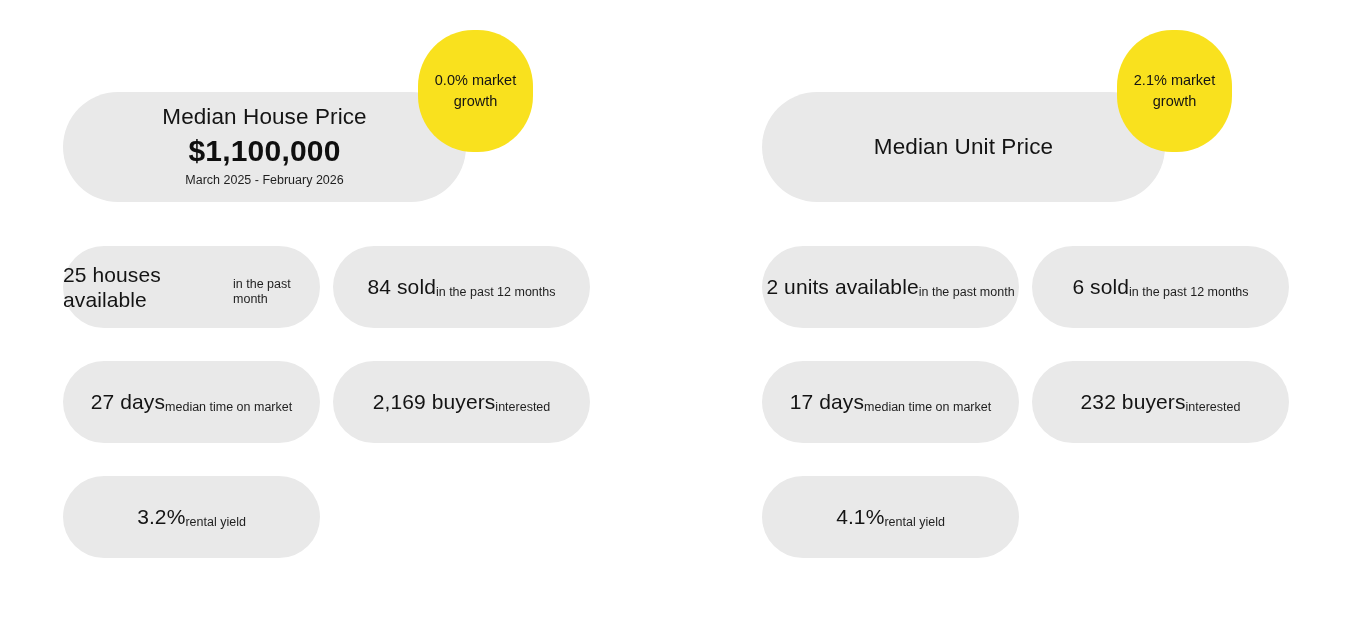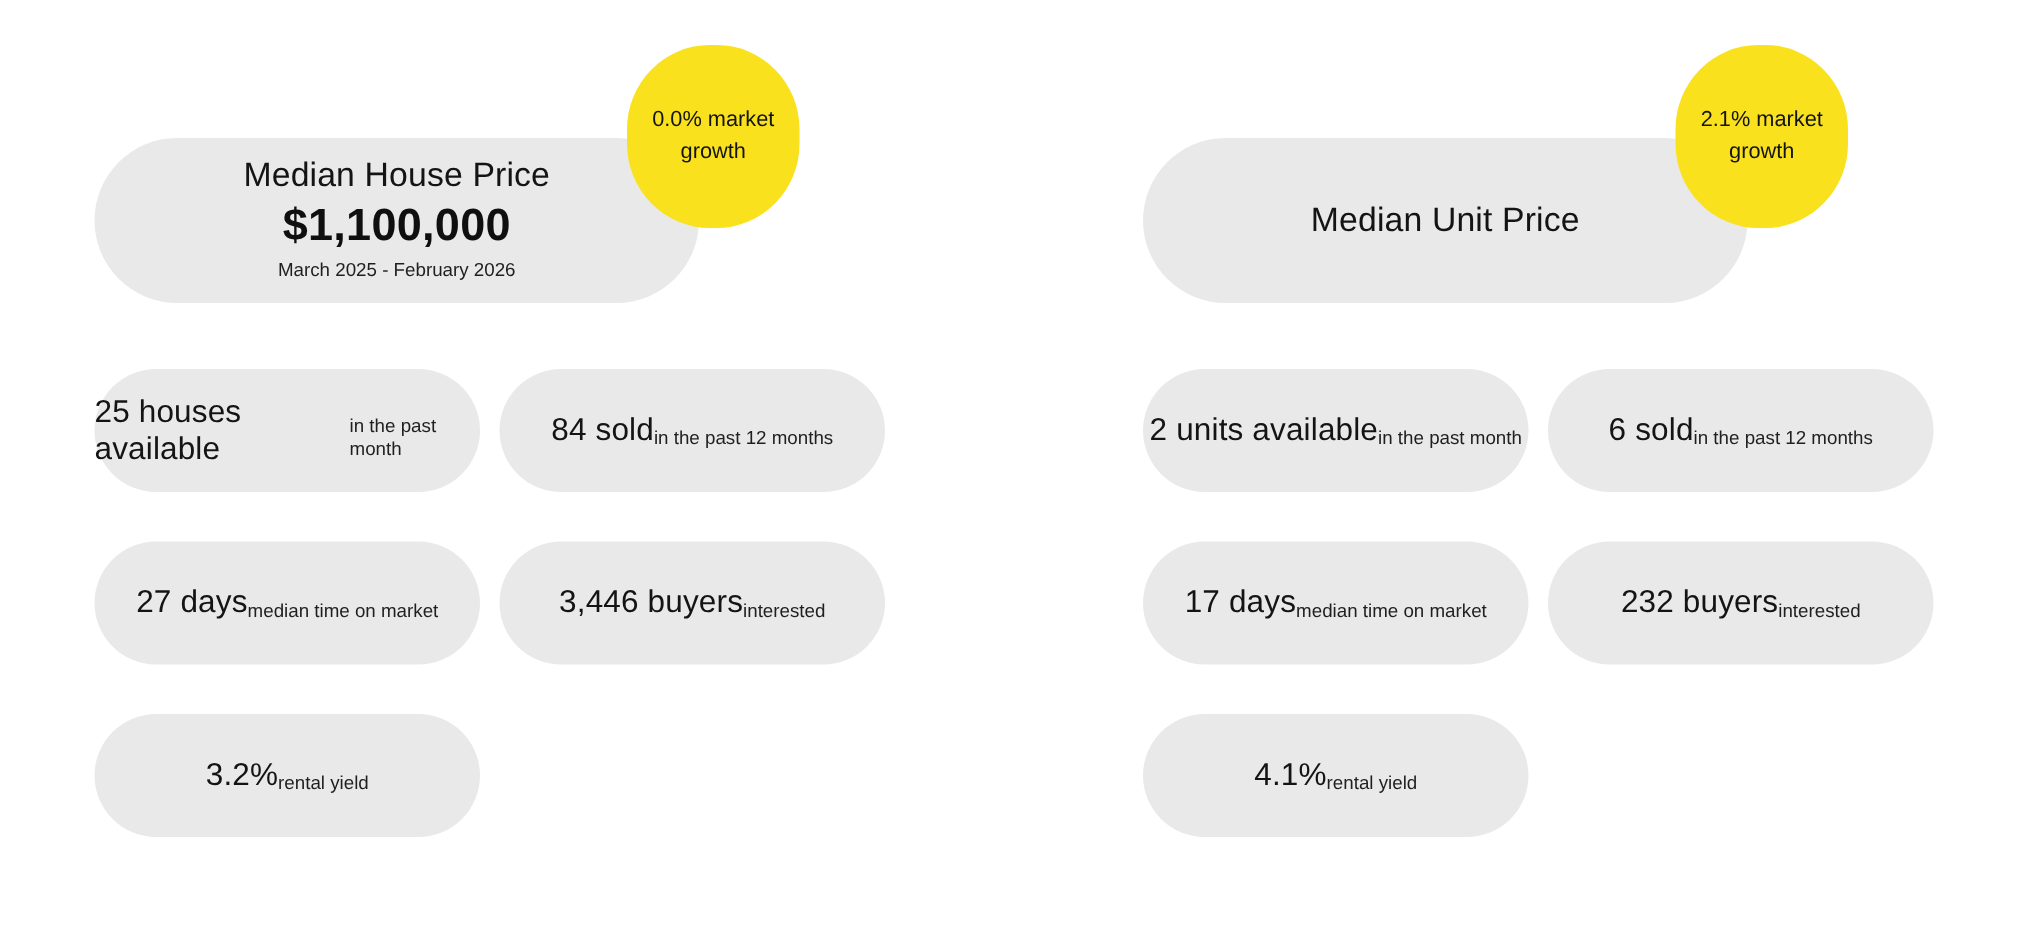--- a/index.html
+++ b/index.html
@@ -89,21 +89,21 @@
           <div class="stat-value">84 sold</div>
           <div class="stat-label">in the past 12 months</div>
         </div>
       </div>
       <div class="stat-row">
         <div class="stat-card">
           <div class="stat-value">27 days</div>
           <div class="stat-label">median time on market</div>
         </div>
         <div class="stat-card">
-          <div class="stat-value">3,446 buyers</div>
+          <div class="stat-value">2,169 buyers</div>
           <div class="stat-label">interested</div>
         </div>
       </div>
       <div class="stat-row">
         <div class="stat-card">
           <div class="stat-value">3.2%</div>
           <div class="stat-label">rental yield</div>
         </div>
         <div class="stat-card empty"></div>
       </div>

